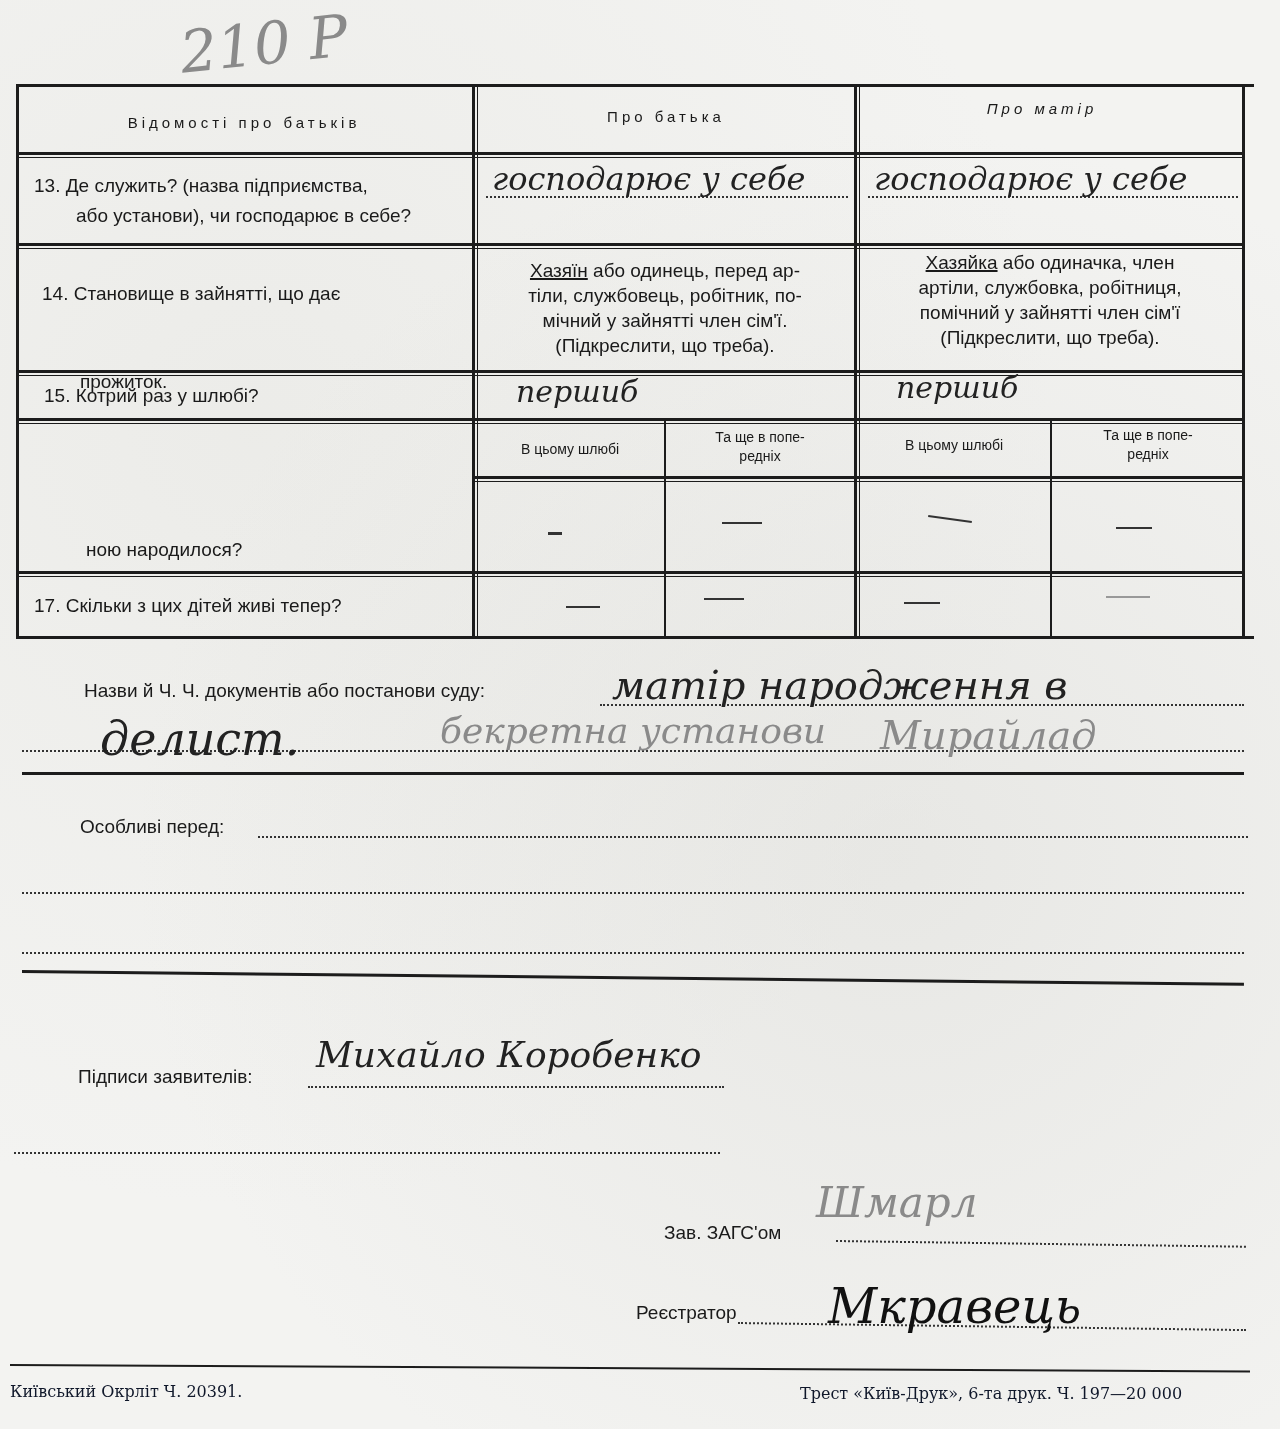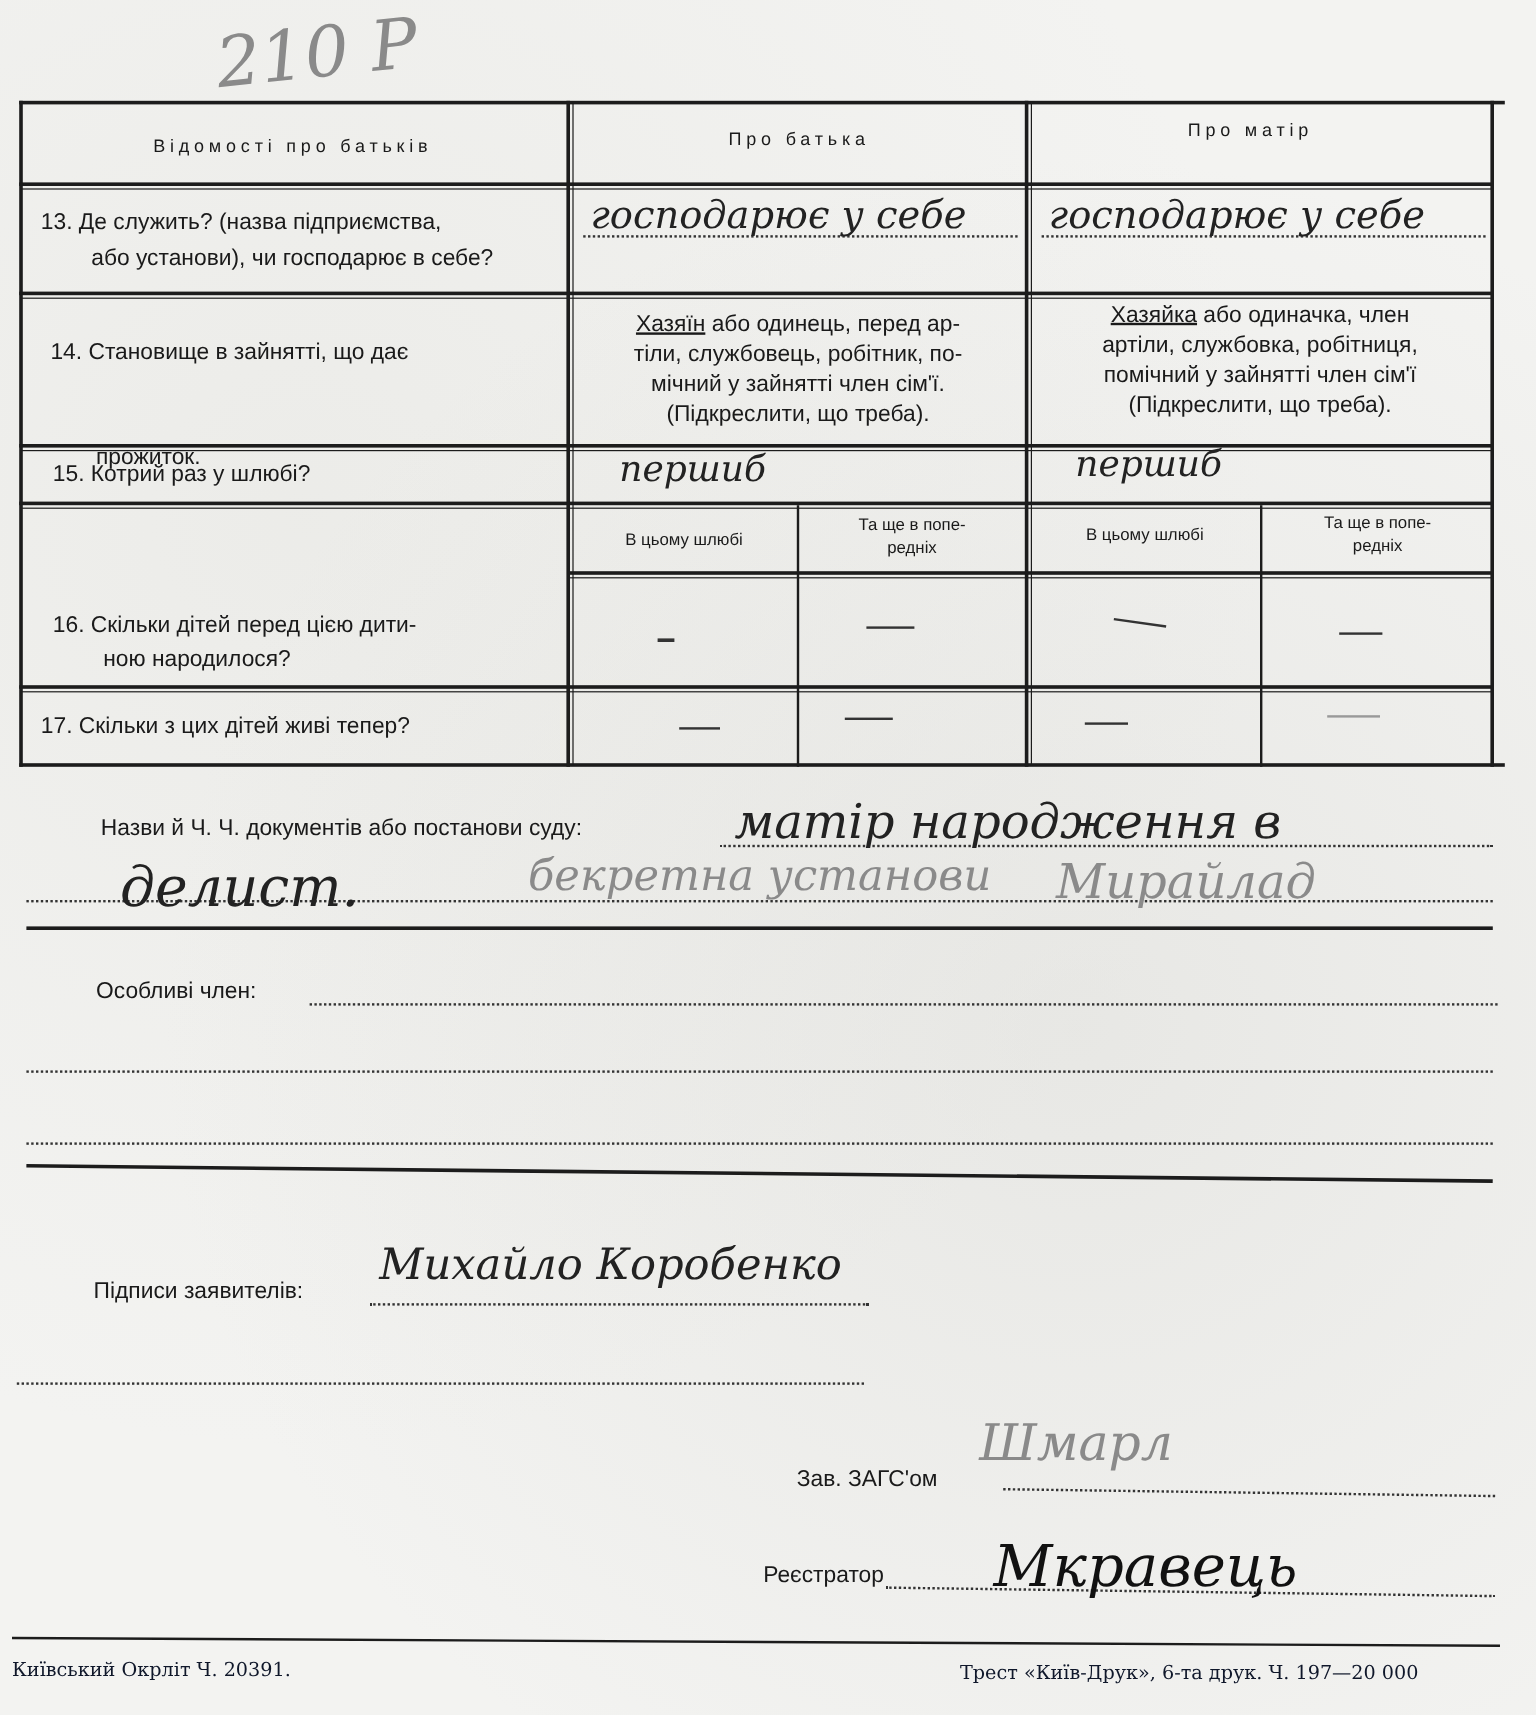--- a/index.html
+++ b/index.html
@@ -64,21 +64,21 @@
 
   <div class="vline" style="left:0;top:0;height:555px;"></div>
   <div class="vline" style="left:456px;top:0;height:555px;box-shadow:4px 0 0 -1px #1c1c1c;"></div>
   <div class="vline" style="left:838px;top:0;height:555px;box-shadow:4px 0 0 -1px #1c1c1c;"></div>
   <div class="vline" style="left:1226px;top:0;height:555px;"></div>
   <div class="vline" style="left:648px;top:337px;height:218px;width:2px;"></div>
   <div class="vline" style="left:1034px;top:337px;height:218px;width:2px;"></div>
 
   <div class="hdr" style="left:0;top:30px;width:456px;">Відомості про батьків</div>
   <div class="hdr" style="left:460px;top:24px;width:380px;">Про батька</div>
-  <div class="hdr" style="left:842px;top:16px;width:368px;">Про матір</div>
+  <div class="hdr" style="left:842px;top:16px;width:368px;font-style:italic;">Про матір</div>
 
   <div class="cell-text" style="left:18px;top:88px;">13. Де служить? (назва підприємства,</div>
   <div class="cell-text" style="left:60px;top:118px;">або установи), чи господарює в себе?</div>
   <div class="dots" style="left:470px;top:112px;width:362px;"></div>
   <div class="hand" style="position:absolute;left:476px;top:76px;font-size:32px;">господарює у себе</div>
   <div class="dots" style="left:852px;top:112px;width:370px;"></div>
   <div class="hand" style="position:absolute;left:858px;top:76px;font-size:32px;">господарює у себе</div>
 
   <div class="cell-text" style="left:26px;top:196px;">14. Становище в зайнятті, що дає</div>
   <div class="cell-text" style="left:64px;top:236px;margin-top:48px;">прожиток.</div>
@@ -104,21 +104,20 @@
   <div class="sub-hdr" style="left:652px;top:344px;width:184px;">
     <div>Та ще в попе-</div>
     <div>редніх</div>
   </div>
   <div class="sub-hdr" style="left:844px;top:352px;width:188px;">В цьому шлюбі</div>
   <div class="sub-hdr" style="left:1038px;top:342px;width:188px;">
     <div>Та ще в попе-</div>
     <div>редніх</div>
   </div>
 
-  <div class="cell-text" style="left:28px;top:424px;">16. Скільки дітей перед цією дити-</div>
   <div class="cell-text" style="left:70px;top:452px;">ною народилося?</div>
 
   <div class="dash" style="left:532px;top:448px;width:14px;height:3px;"></div>
   <div class="dash" style="left:706px;top:438px;width:40px;"></div>
   <div class="dash" style="left:912px;top:434px;width:44px;transform:rotate(8deg);"></div>
   <div class="dash" style="left:1100px;top:443px;width:36px;"></div>
 
   <div class="cell-text" style="left:18px;top:508px;">17. Скільки з цих дітей живі тепер?</div>
   <div class="dash" style="left:550px;top:522px;width:34px;"></div>
   <div class="dash" style="left:688px;top:514px;width:40px;"></div>
@@ -128,21 +127,21 @@
 
 <div class="lbl" style="left:84px;top:680px;">Назви й Ч. Ч. документів або постанови суду:</div>
 <div class="dots" style="left:600px;top:704px;width:644px;"></div>
 <div class="hand" style="position:absolute;left:612px;top:662px;font-size:40px;">матір народження в</div>
 <div class="dots" style="left:22px;top:750px;width:1222px;"></div>
 <div class="solid" style="left:22px;top:772px;width:1222px;"></div>
 <div class="hand" style="position:absolute;left:100px;top:712px;font-size:46px;">делист.</div>
 <div class="hand faint" style="position:absolute;left:440px;top:710px;font-size:36px;">бекретна установи</div>
 <div class="hand faint" style="position:absolute;left:880px;top:712px;font-size:40px;">Мирайлад</div>
 
-<div class="lbl" style="left:80px;top:816px;">Особливі член:</div>
+<div class="lbl" style="left:80px;top:816px;">Особливі перед:</div>
 <div class="dots" style="left:258px;top:836px;width:990px;"></div>
 <div class="dots" style="left:22px;top:892px;width:1222px;"></div>
 <div class="dots" style="left:22px;top:952px;width:1222px;"></div>
 <div class="solid" style="left:22px;top:970px;width:1222px;transform:rotate(0.6deg);transform-origin:left;"></div>
 
 <div class="lbl" style="left:78px;top:1066px;">Підписи заявителів:</div>
 <div class="dots" style="left:308px;top:1086px;width:416px;"></div>
 <div class="hand" style="position:absolute;left:316px;top:1034px;font-size:36px;">Михайло Коробенко</div>
 <div class="dots" style="left:14px;top:1152px;width:706px;"></div>
 

